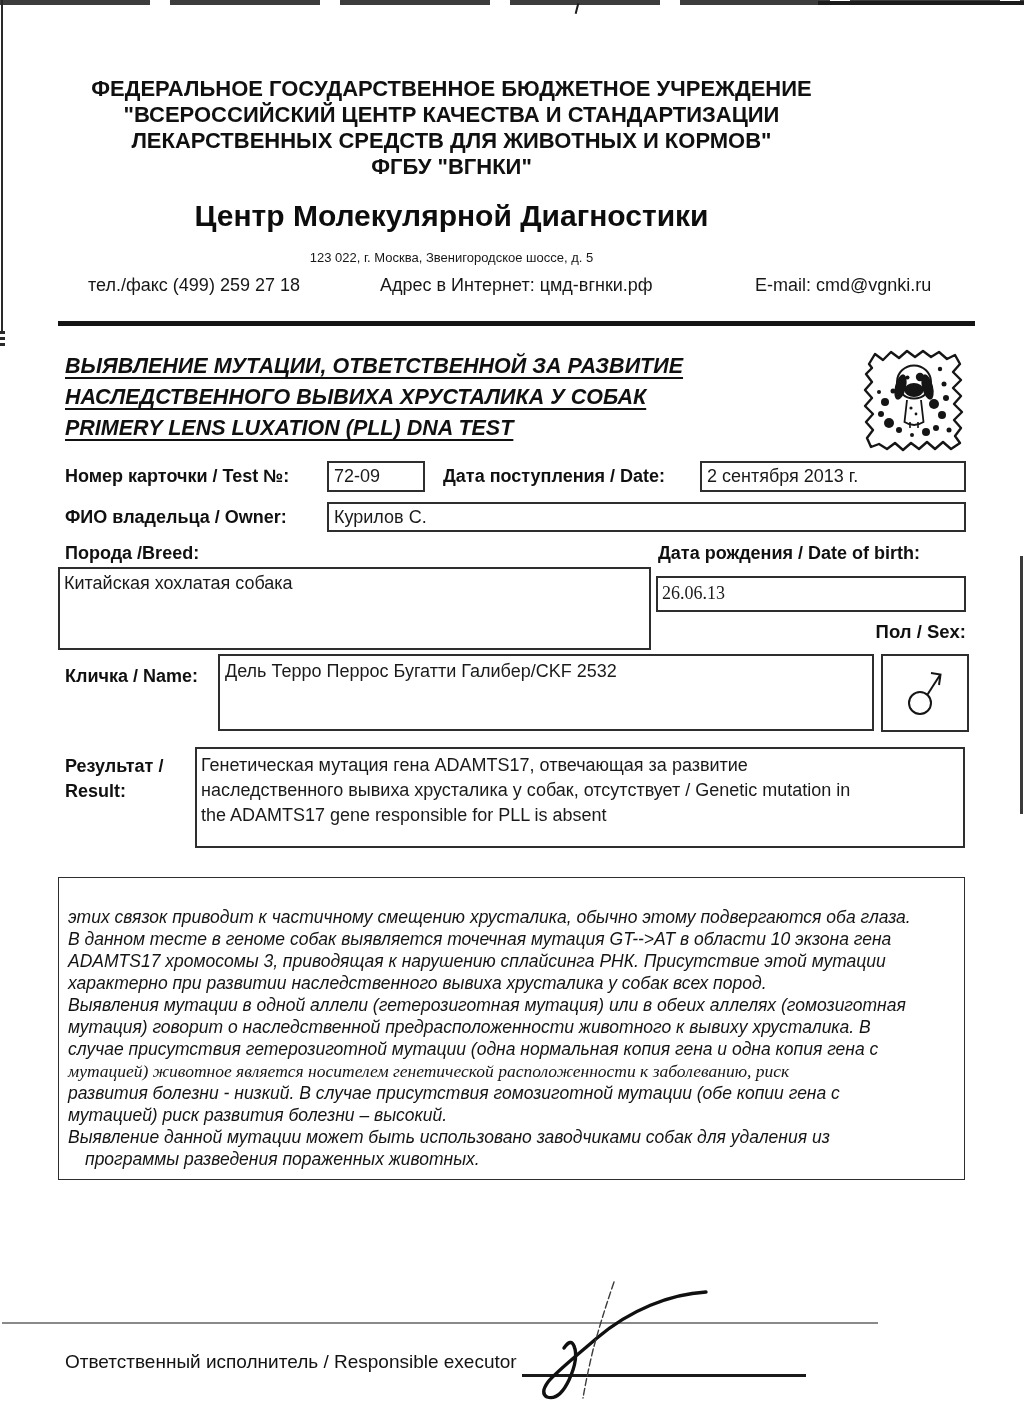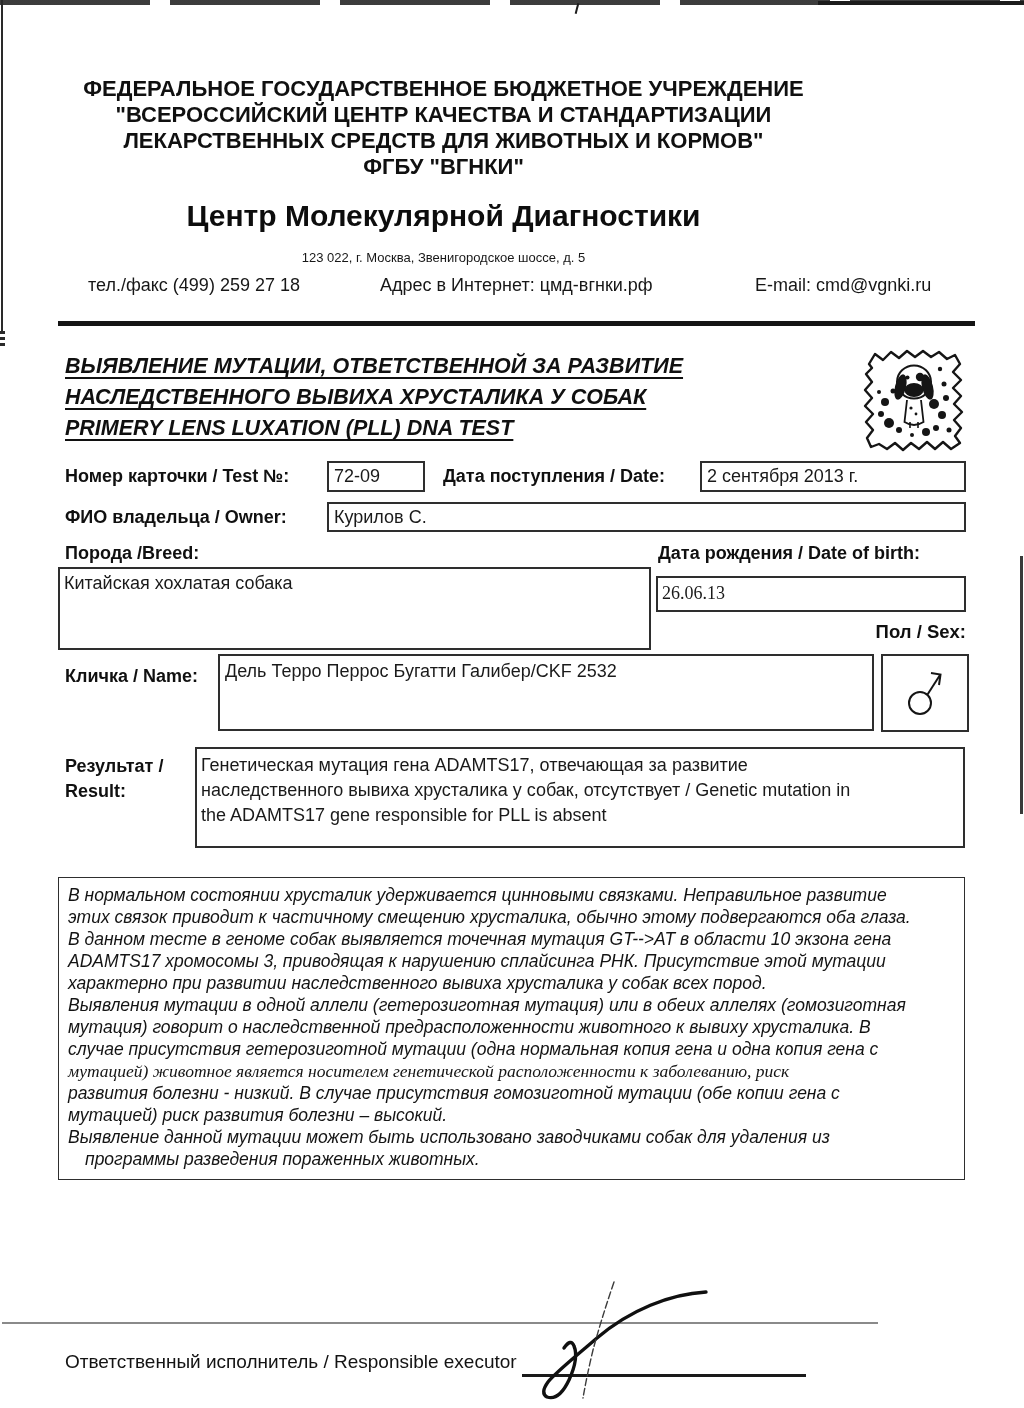--- a/index.html
+++ b/index.html
@@ -3,21 +3,21 @@
 <meta charset="utf-8">
 <style>
   html,body{margin:0;padding:0;background:#e8e8e8;}
   .page{
     position:relative;width:1024px;height:1408px;background:#ffffff;
     font-family:"Liberation Sans","DejaVu Sans",sans-serif;color:#171717;
     overflow:hidden;margin:0 auto;
   }
   .abs{position:absolute;}
   .nowrap{white-space:nowrap;}
-  .ctr{left:8px;width:871px;text-align:center;}
+  .ctr{left:16px;width:871px;text-align:center;}
   .org-line{font-weight:bold;font-size:22px;line-height:26px;color:#101010;}
   .center-name{font-weight:bold;font-size:30px;color:#0d0d0d;}
   .addr{font-size:13px;}
   .contact{font-size:18px;}
   .rule{background:#141414;}
   .title-line{font-weight:bold;font-style:italic;font-size:21.5px;line-height:31.5px;
     text-decoration:underline;text-decoration-thickness:2px;text-underline-offset:4px;color:#101010;}
   .lbl{font-weight:bold;font-size:18px;color:#101010;}
   .val{font-size:18px;color:#1a1a1a;}
   .box{border:2px solid #2e2e2e;background:#fff;box-sizing:border-box;}
@@ -126,21 +126,20 @@
   </div>
 
   <div class="abs lbl nowrap" style="left:65px;top:756px;">Результат /</div>
   <div class="abs lbl nowrap" style="left:65px;top:781px;">Result:</div>
   <div class="abs box" style="left:195px;top:747px;width:770px;height:101px;"></div>
   <div class="abs res-line nowrap" style="left:201px;top:753px;">Генетическая мутация гена ADAMTS17, отвечающая за развитие</div>
   <div class="abs res-line nowrap" style="left:201px;top:778px;">наследственного вывиха хрусталика  у собак, отсутствует / Genetic mutation in</div>
   <div class="abs res-line nowrap" style="left:201px;top:803px;">the ADAMTS17 gene responsible for PLL is absent</div>
 
   <div class="abs box" style="left:58px;top:877px;width:907px;height:303px;border-width:1.5px;"></div>
-  <div class="abs info-line nowrap" style="left:68px;top:884px;">В нормальном состоянии хрусталик удерживается цинновыми связками. Неправильное развитие</div>
   <div class="abs info-line nowrap" style="left:68px;top:906px;">этих связок приводит к частичному смещению хрусталика, обычно этому подвергаются оба глаза.</div>
   <div class="abs info-line nowrap" style="left:68px;top:928px;">В данном тесте в геноме собак выявляется точечная мутация GT--&gt;AT в области 10 экзона гена</div>
   <div class="abs info-line nowrap" style="left:68px;top:950px;">ADAMTS17 хромосомы 3, приводящая к нарушению сплайсинга РНК. Присутствие этой мутации</div>
   <div class="abs info-line nowrap" style="left:68px;top:972px;">характерно при развитии наследственного вывиха хрусталика  у собак всех пород.</div>
   <div class="abs info-line nowrap" style="left:68px;top:994px;">Выявления мутации в одной аллели (гетерозиготная мутация) или в обеих аллелях (гомозиготная</div>
   <div class="abs info-line nowrap" style="left:68px;top:1016px;">мутация) говорит о наследственной предрасположенности животного к вывиху хрусталика. В</div>
   <div class="abs info-line nowrap" style="left:68px;top:1038px;">случае присутствия гетерозиготной мутации (одна нормальная копия гена и одна копия гена с</div>
   <div class="abs info-line nowrap" style="left:68px;top:1060px;font-family:Liberation Serif, serif;">мутацией) животное является носителем генетической расположенности к заболеванию, риск</div>
   <div class="abs info-line nowrap" style="left:68px;top:1082px;">развития болезни - низкий. В случае присутствия гомозиготной мутации (обе копии гена с</div>
   <div class="abs info-line nowrap" style="left:68px;top:1104px;">мутацией) риск развития болезни – высокий.</div>

